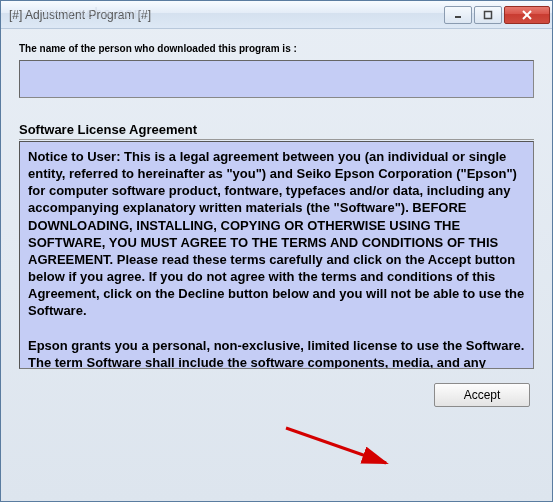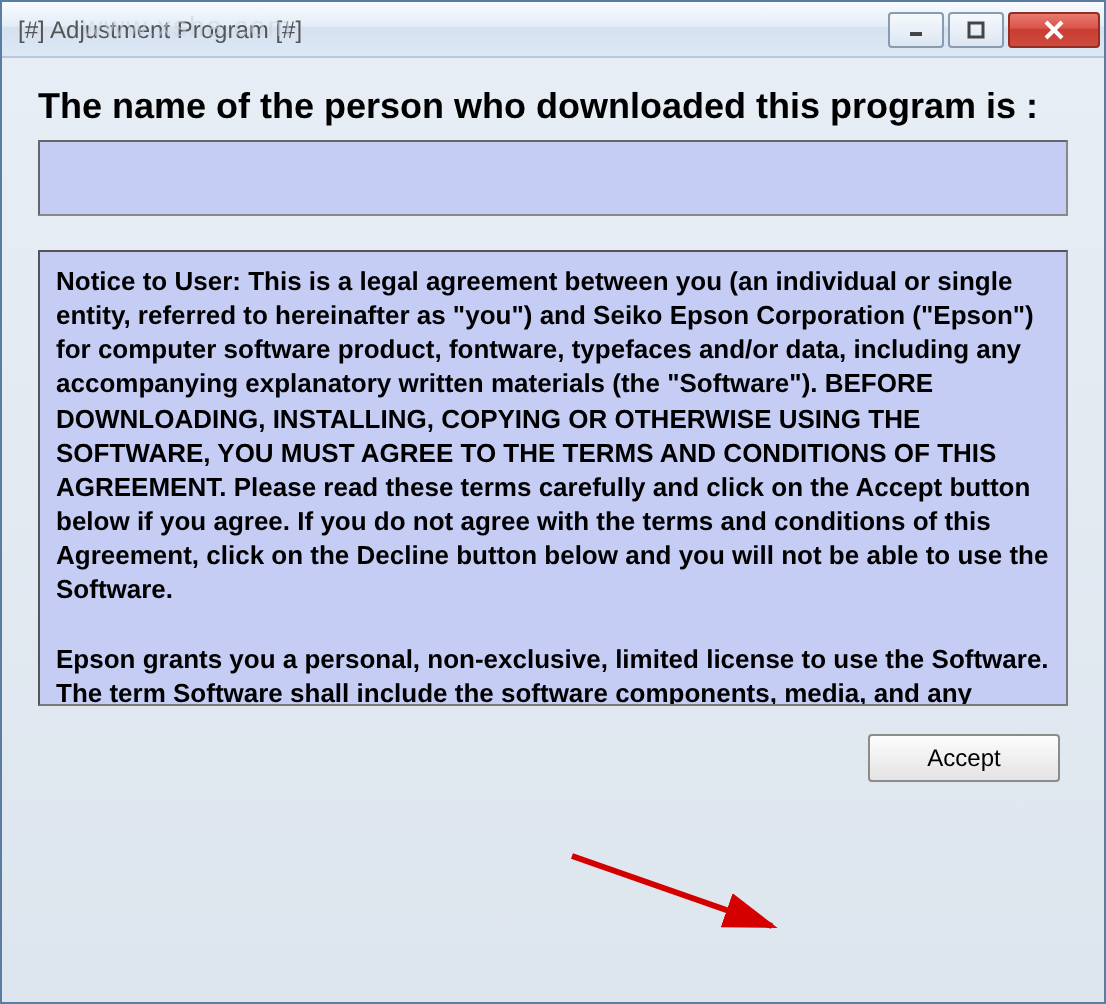--- a/index.html
+++ b/index.html
@@ -49,21 +49,21 @@
       background: linear-gradient(to bottom, #e67a6f 0%, #d9544a 45%, #c93c31 46%, #cf4b3f 100%);
       border-color: #962d23;
       color: #fff;
       font-weight: bold;
       font-size: 13px;
     }
     .content {
       padding: 14px 18px 12px 18px;
     }
     .prompt-label {
-      font-size: 18px;
+      font-size: 10px;
       font-weight: bold;
       color: #000;
       margin-bottom: 6px;
     }
     .name-input {
       width: 100%;
       height: 38px;
       background: #c5cdf5;
       border: 1px solid #888;
       border-top-color: #666;
@@ -80,21 +80,21 @@
       padding-bottom: 2px;
     }
     .instruction {
       font-size: 13px;
       font-weight: bold;
       color: #000;
       margin-top: 10px;
       line-height: 1.35;
     }
     .license-box {
-      margin-top: 17px;
+      margin-top: 1px;
       width: 100%;
       height: 228px;
       background: #c5cdf5;
       border: 1px solid #7a7a7a;
       border-top-color: #555;
       border-left-color: #555;
       padding: 6px 4px 6px 8px;
       overflow-y: scroll;
       font-size: 13px;
       font-weight: bold;
@@ -168,20 +168,21 @@
   </div>
 
   <div class="watermark">www.xsha.com</div>
 
   <div class="content">
 
     <div class="prompt-label">The name of the person who downloaded this program is :</div>
 
     <input type="text" class="name-input" value="" style="">
 
+    <div class="section-heading">Software License Agreement</div>
 
 
     <div class="license-box">
       <div>Notice to User: This is a legal agreement between you (an individual or single entity, referred to hereinafter as "you") and Seiko Epson Corporation ("Epson") for computer software product, fontware, typefaces and/or data, including any accompanying explanatory written materials (the "Software").  BEFORE DOWNLOADING, INSTALLING, COPYING OR OTHERWISE USING THE SOFTWARE, YOU MUST AGREE TO THE TERMS AND CONDITIONS OF THIS AGREEMENT.  Please read these terms carefully and click on the Accept button below if you agree.  If you do not agree with the terms and conditions of this Agreement, click on the Decline button below and you will not be able to use the Software.</div>
       <br>
       <div>Epson grants you a personal, non-exclusive, limited license to use the Software.  The term Software shall include the software components, media, and any upgrades, modified versions, updates, additions of the Software licensed to you by Epson or its suppliers.  Epson and its suppliers</div>
     </div>
 
     <div class="button-row">
       <button class="dlg-btn">Accept</button>

